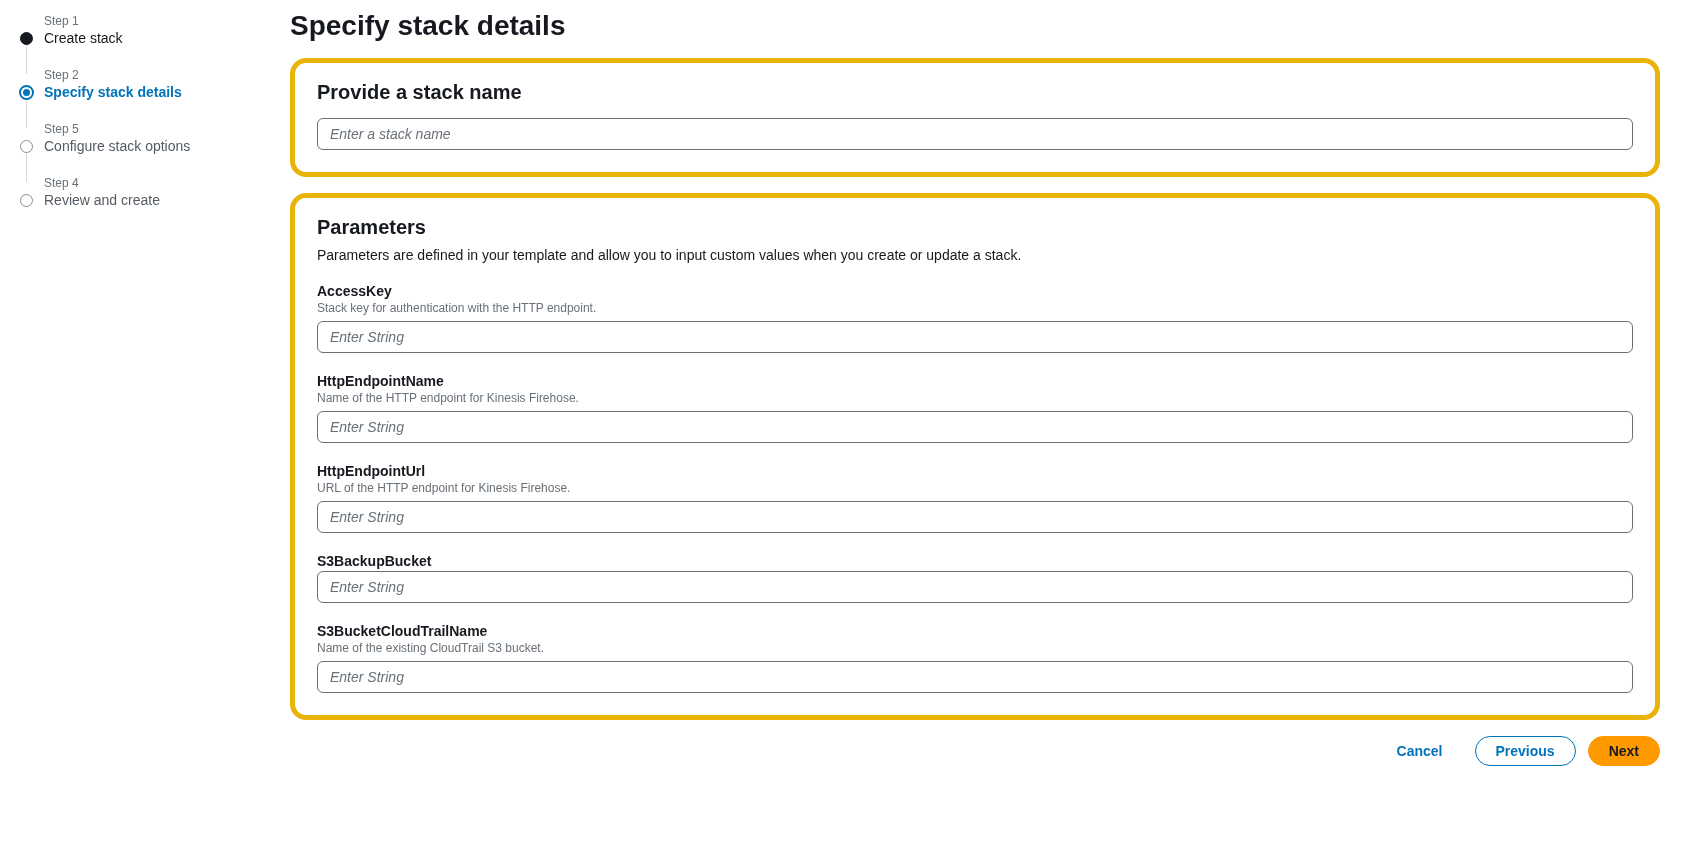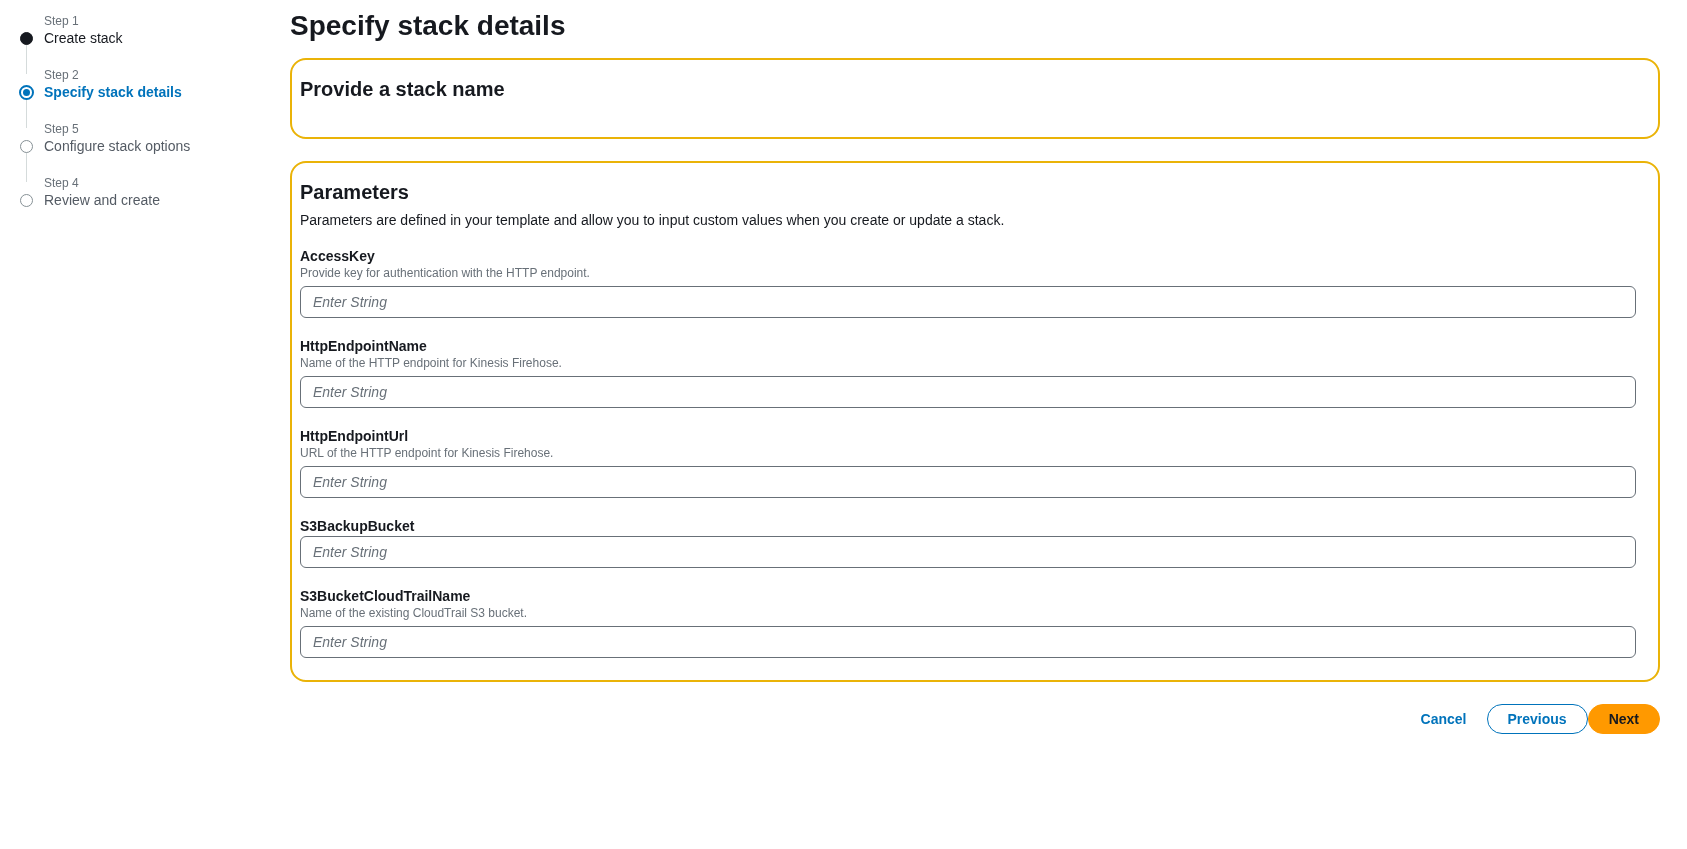--- a/index.html
+++ b/index.html
@@ -91,24 +91,24 @@
       flex: 1;
       min-width: 0;
     }
     .page-title {
       font-size: 28px;
       font-weight: 700;
       margin-bottom: 16px;
       color: #16191f;
     }
     .panel {
-      border: 2px solid #eab308;
+      border: 5px solid #eab308;
       border-radius: 16px;
-      padding: 18px 22px 22px 8px;
-      margin-bottom: 22px;
+      padding: 18px 22px 22px 22px;
+      margin-bottom: 16px;
     }
     .panel-title {
       font-size: 20px;
       font-weight: 700;
       color: #16191f;
       margin-bottom: 14px;
     }
     .panel-desc {
       font-size: 14px;
       color: #16191f;
@@ -148,20 +148,21 @@
       font-style: italic;
     }
     .field-hint {
       font-size: 12px;
       color: #687078;
       margin-top: 6px;
     }
     .footer-buttons {
       display: flex;
       justify-content: flex-end;
+      gap: 12px;
       align-items: center;
     }
     .btn {
       font-family: inherit;
       font-size: 14px;
       font-weight: 700;
       border-radius: 20px;
       padding: 6px 20px;
       cursor: pointer;
       border: none;
@@ -208,30 +209,31 @@
       <div class="step-title">Review and create</div>
     </div>
   </nav>
 
   <main class="main-content">
     <h1 class="page-title">Specify stack details</h1>
 
     <section class="panel">
       <h2 class="panel-title">Provide a stack name</h2>
       <div class="field">
+        <input type="text" class="field-input" placeholder="Enter a stack name" style="">
       </div>
     </section>
 
     <section class="panel">
       <h2 class="panel-title">Parameters</h2>
       <p class="panel-desc">Parameters are defined in your template and allow you to input custom values when you create or update a stack.</p>
 
       <div class="field">
         <label class="field-label">AccessKey</label>
-        <div class="field-desc">Provide key for authentication with the HTTP endpoint.</div>
+        <div class="field-desc">Stack key for authentication with the HTTP endpoint.</div>
         <input type="text" class="field-input" placeholder="Enter String" style="">
       </div>
 
       <div class="field">
         <label class="field-label">HttpEndpointName</label>
         <div class="field-desc">Name of the HTTP endpoint for Kinesis Firehose.</div>
         <input type="text" class="field-input" placeholder="Enter String" style="">
       </div>
 
       <div class="field">

